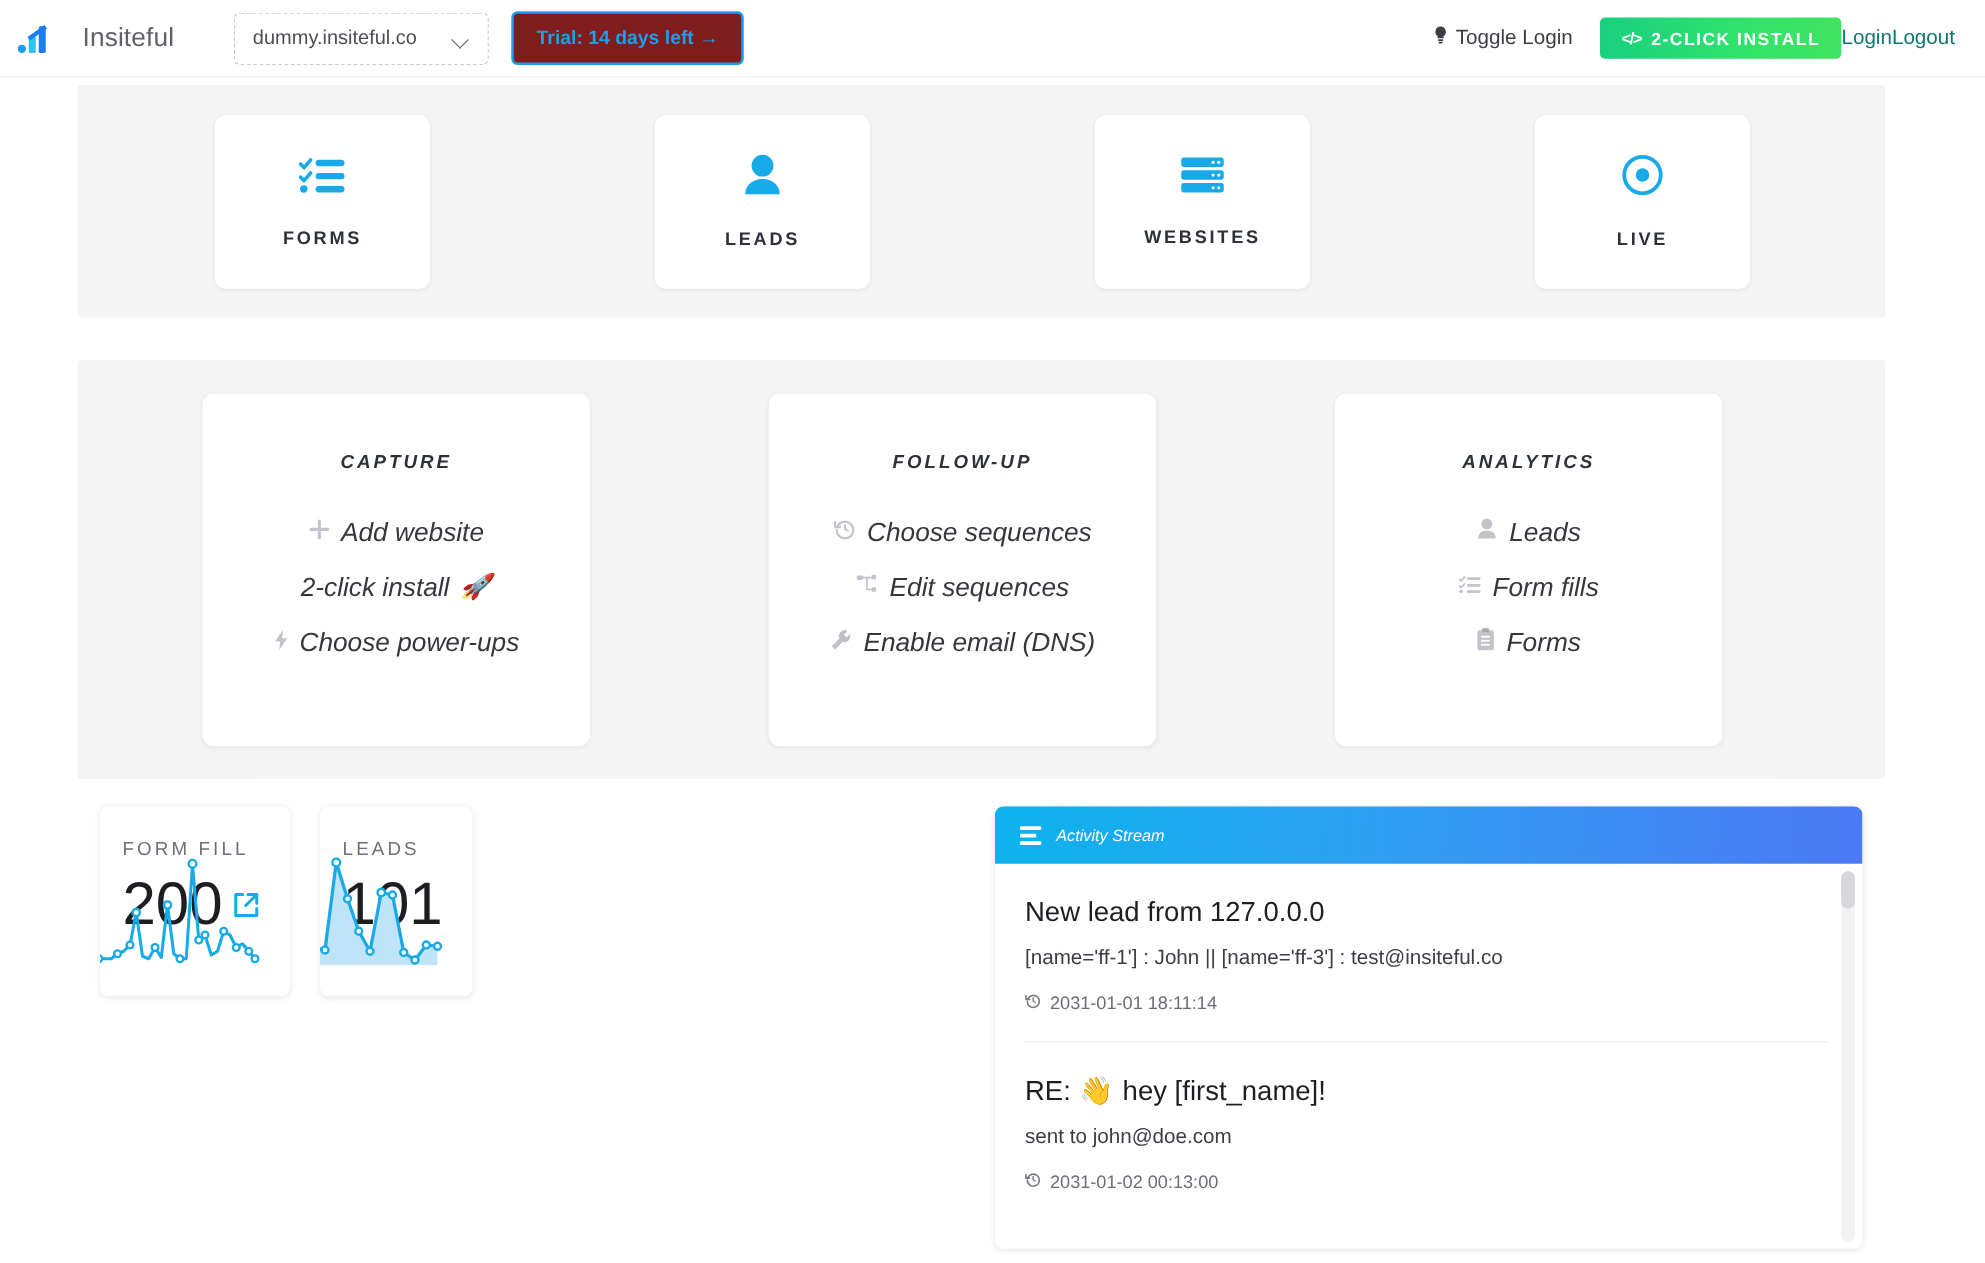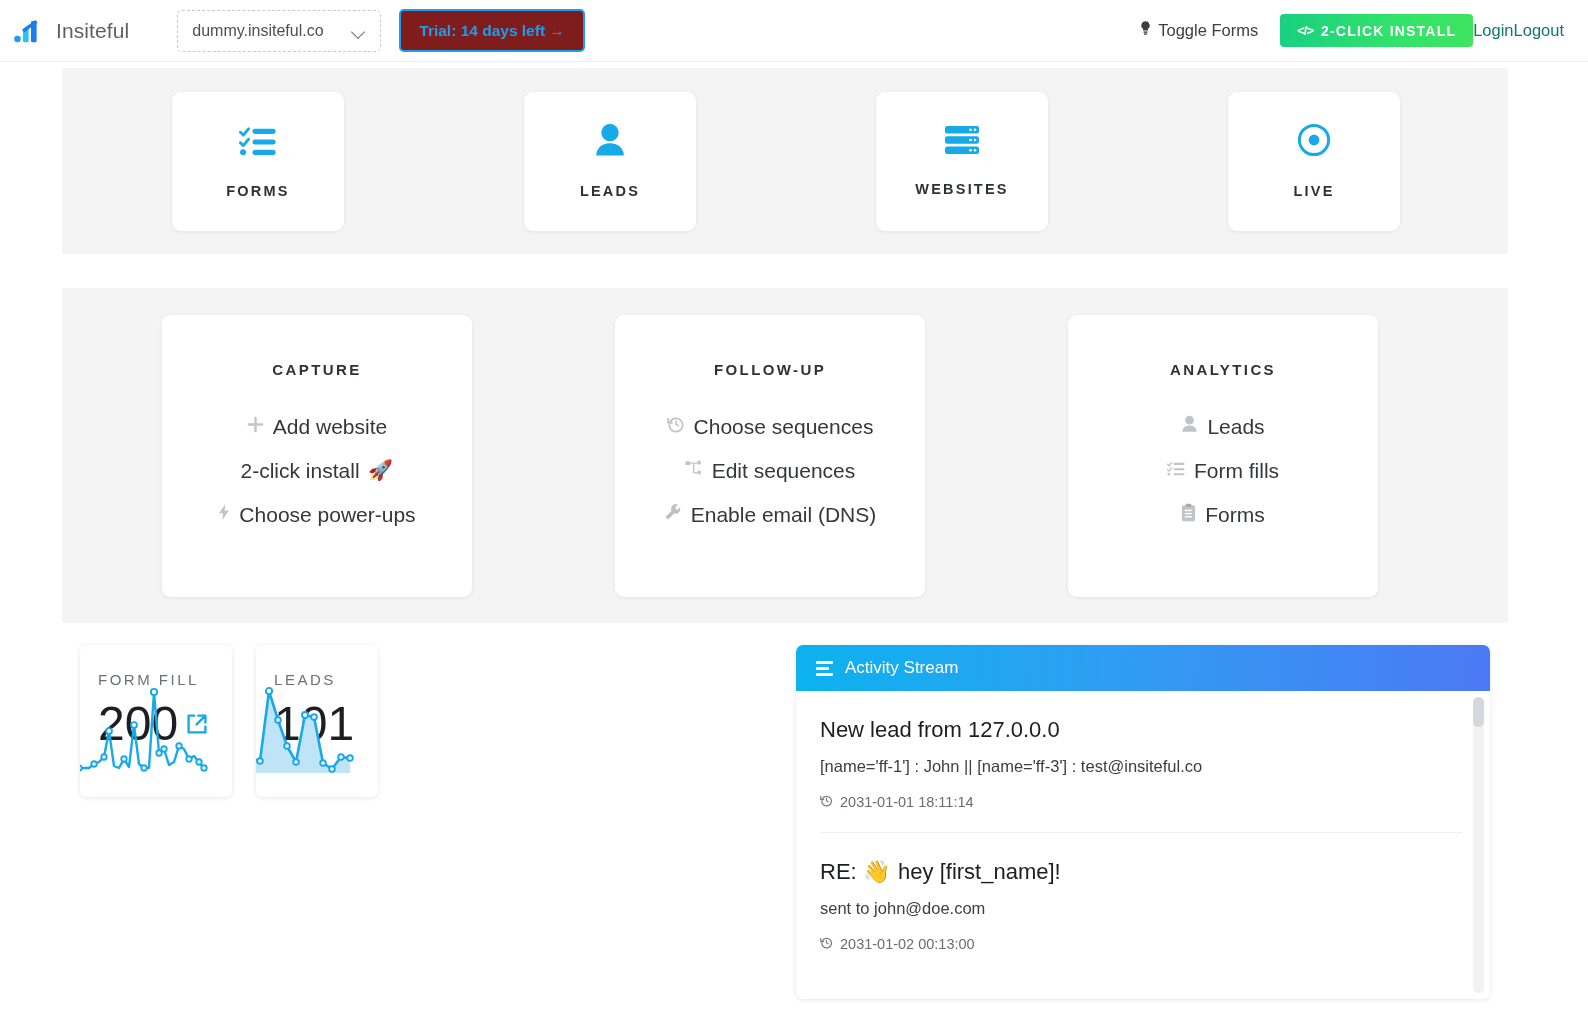--- a/index.html
+++ b/index.html
@@ -13,21 +13,21 @@
 
   
   .topbar {
     height: 62px;
     display: flex; align-items: center;
     padding: 0 24px 0 14px;
     background: #ffffff;
     border-bottom: 1px solid #ececec;
     position: relative;
   }
-  .brand { display: flex; align-items: center; gap: 12px; }
+  .brand { display: flex; align-items: center; gap: 22px; }
   .brand-mark { width: 30px; height: 26px; display: block; }
   .brand-name { font-size: 21px; color: #5f6167; letter-spacing: .1px; }
 
   .site-select {
     margin-left: 48px;
     width: 204px; height: 42px;
     border: 1px dashed #c9c9cf;
     border-radius: 5px;
     display: flex; align-items: center; justify-content: space-between;
     padding: 0 14px;
@@ -91,20 +91,21 @@
     gap: 22px; cursor: pointer;
   }
   .quick-label {
     font-size: 14.5px; font-weight: bold; letter-spacing: 2.2px; color: #2f3138;
   }
 
   .panel-actions {
     margin-top: 34px; height: 335px;
     display: flex; align-items: center; justify-content: space-between;
     padding: 0 130px 0 100px;
+    font-style: italic;
   }
   .action-card {
     width: 310px; height: 282px;
     background: #fff; border-radius: 9px;
     box-shadow: 0 1px 4px rgba(0,0,0,.07);
     padding-top: 46px;
     display: flex; flex-direction: column; align-items: center;
   }
   .action-title {
     font-size: 15px; font-weight: bold; letter-spacing: 2.4px; color: #2f3138;
@@ -144,21 +145,21 @@
     box-shadow: 0 1px 5px rgba(0,0,0,.10);
     overflow: hidden; position: relative;
     height: 354px;
   }
   .stream-head {
     height: 46px;
     background: linear-gradient(95deg, #0cb2ee 0%, #2e9ef2 45%, #4c79f4 100%);
     display: flex; align-items: center; gap: 12px;
     padding: 0 20px; color: #fff;
   }
-  .stream-head-title { font-size: 17px; }
+  .stream-head-title { font-size: 13px; font-style: italic; }
   .burger { display: inline-flex; flex-direction: column; gap: 3px; }
   .burger i { display: block; height: 3px; background: #fff; border-radius: 1px; }
   .burger i:nth-child(1) { width: 17px; }
   .burger i:nth-child(2) { width: 13px; }
   .burger i:nth-child(3) { width: 17px; }
 
   .stream-body { padding: 0 28px 0 24px; position: relative; height: 308px; }
   .stream-item { padding: 26px 0 22px 0; border-bottom: 1px solid #eeeef0; }
   .stream-item:last-child { border-bottom: none; }
   .stream-title {
@@ -206,21 +207,21 @@
 
   <div class="topbar-right">
     <div class="toggle-dark">
       <span>
         <svg viewBox="0 0 16 20" width="13" height="17">
           <path d="M8 1a5.2 5.2 0 00-3 9.4v2.1h6v-2.1A5.2 5.2 0 008 1z" fill="#3c3e44"></path>
           <rect x="5.6" y="13.6" width="4.8" height="1.7" fill="#3c3e44"></rect>
           <rect x="6.2" y="16" width="3.6" height="1.7" fill="#3c3e44"></rect>
         </svg>
       </span>
-      <span>Toggle Forms</span>
+      <span>Toggle Login</span>
     </div>
 
     <div class="install-btn">
       <span class="code-glyph">&lt;/&gt;</span>
       <span>2-CLICK INSTALL</span>
     </div>
 
     <span class="navlink">Login</span>
     <span class="navlink">Logout</span>
   </div>

